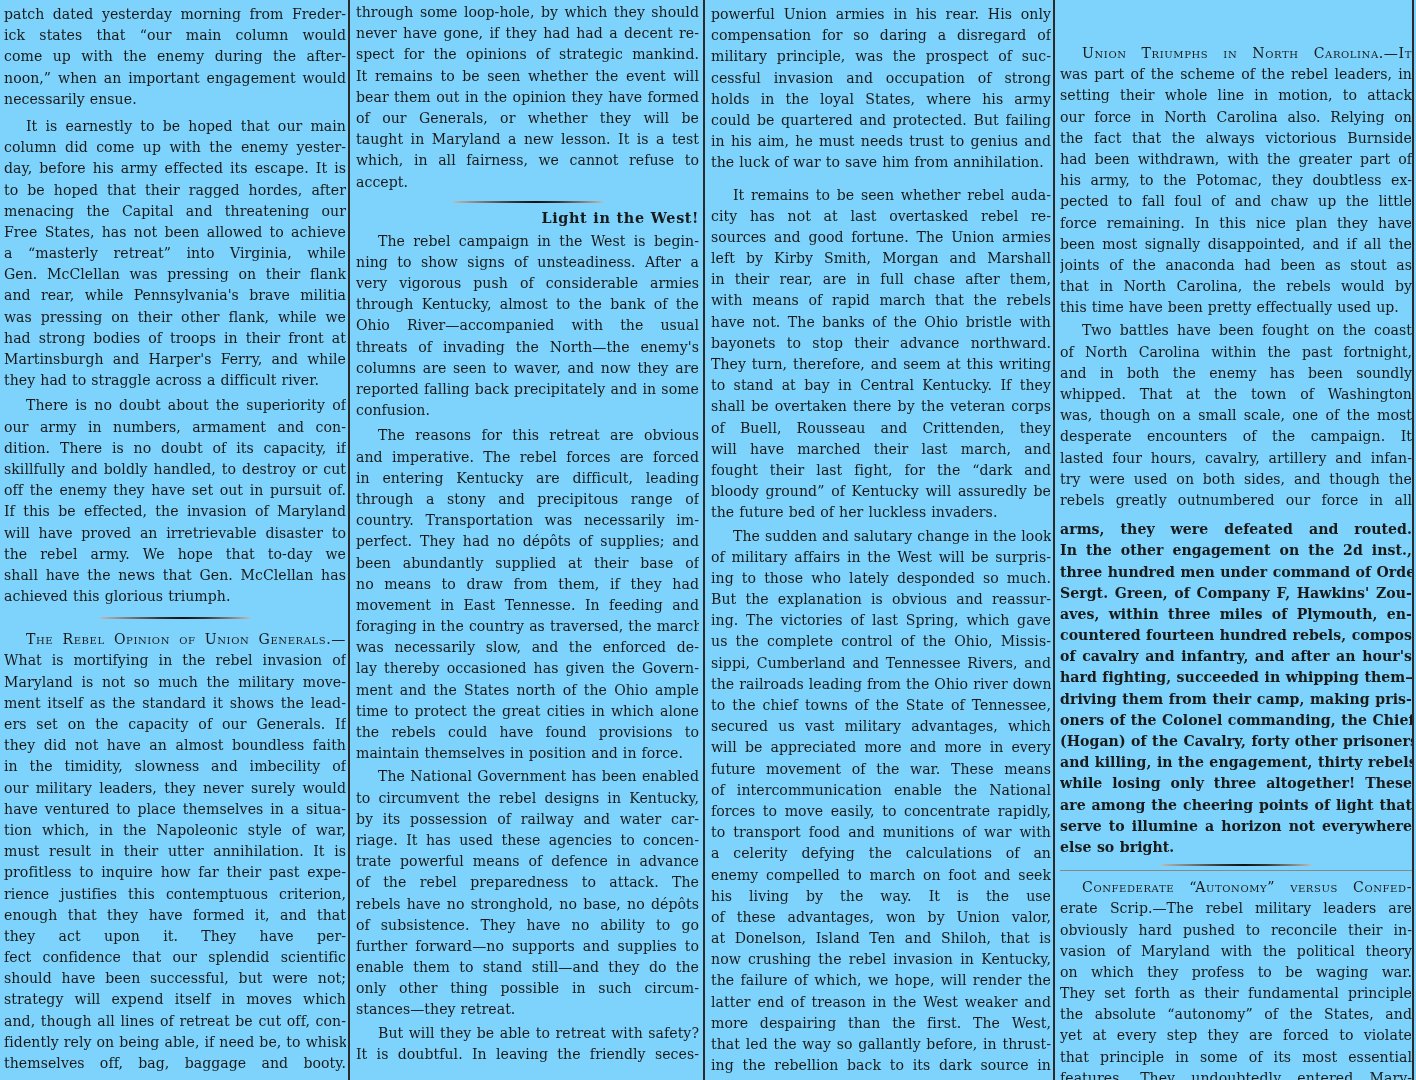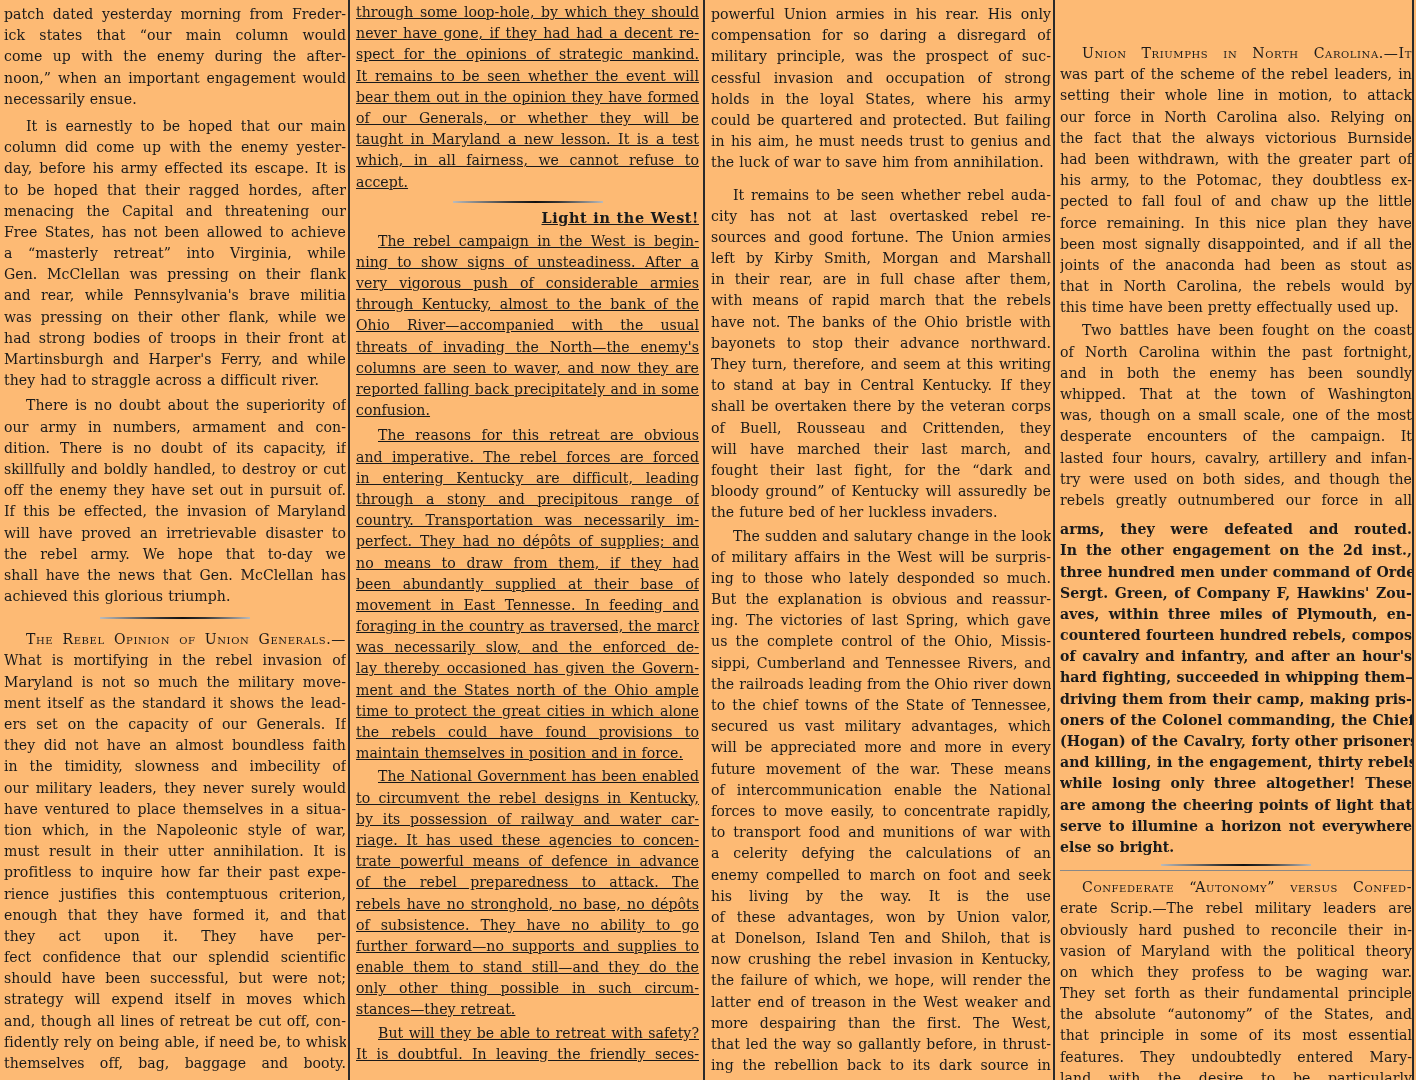--- a/index.html
+++ b/index.html
@@ -12,31 +12,31 @@
       height: 1080px;
       overflow: hidden;
       position: relative;
       font-family: "DejaVu Serif", "Liberation Serif", serif;
       color: #1a1a1a;
     }
     .page {
       position: absolute;
       left: 0; top: 0;
       width: 1416px; height: 1080px;
-      background: #fdba74;
+      background: #7dd3fc;
     }
     .column {
       position: absolute;
       top: 0;
       height: 1080px;
       box-sizing: border-box;
       overflow: hidden;
     }
     .col-1 { left: 4px;   width: 342px; }
-    .col-2 { left: 356px; width: 343px; text-decoration: underline; }
+    .col-2 { left: 356px; width: 343px; }
     .col-3 { left: 711px; width: 340px; }
     .col-4 { left: 1060px; width: 352px; }
     .rule {
       position: absolute;
       top: 0;
       width: 2px;
       background: #2a2a2a;
     }
     .rule-1 { left: 348px; height: 1080px; }
     .rule-2 { left: 703px; height: 1080px; }
@@ -179,22 +179,22 @@
       <span class="line">reported falling back precipitately and in some</span>
       <span class="line last">confusion.</span>
     </div>
     <div style="margin-top:4px;">
       <span class="line indent">The reasons for this retreat are obvious</span>
       <span class="line">and imperative. The rebel forces are forced</span>
       <span class="line">in entering Kentucky are difficult, leading</span>
       <span class="line">through a stony and precipitous range of</span>
       <span class="line">country. Transportation was necessarily im-</span>
       <span class="line">perfect. They had no dépôts of supplies; and</span>
+      <span class="line">been abundantly supplied at their base of</span>
       <span class="line">no means to draw from them, if they had</span>
-      <span class="line">been abundantly supplied at their base of</span>
       <span class="line">movement in East Tennesse. In feeding and</span>
       <span class="line">foraging in the country as traversed, the march</span>
       <span class="line">was necessarily slow, and the enforced de-</span>
       <span class="line">lay thereby occasioned has given the Govern-</span>
       <span class="line">ment and the States north of the Ohio ample</span>
       <span class="line">time to protect the great cities in which alone</span>
       <span class="line">the rebels could have found provisions to</span>
       <span class="line last">maintain themselves in position and in force.</span>
     </div>
     <div style="margin-top:2px;">
@@ -328,20 +328,21 @@
     <span class="dash-rule" style="margin:6px auto 4px auto;"></span>
     <span class="hr-full" style="margin:2px 0 6px 0;"></span>
     <div>
       <span class="line indent sc">Confederate “Autonomy” versus Confed-</span>
       <span class="line">erate Scrip.—The rebel military leaders are</span>
       <span class="line">obviously hard pushed to reconcile their in-</span>
       <span class="line">vasion of Maryland with the political theory</span>
       <span class="line">on which they profess to be waging war.</span>
       <span class="line">They set forth as their fundamental principle</span>
       <span class="line">the absolute “autonomy” of the States, and</span>
+      <span class="line">yet at every step they are forced to violate</span>
       <span class="line">that principle in some of its most essential</span>
       <span class="line">features. They undoubtedly entered Mary-</span>
       <span class="line">land with the desire to be particularly</span>
       <span class="line">“sweet” on that State, and to treat her popu-</span>
 
     </div>
   </div>
 
 </div>
 

